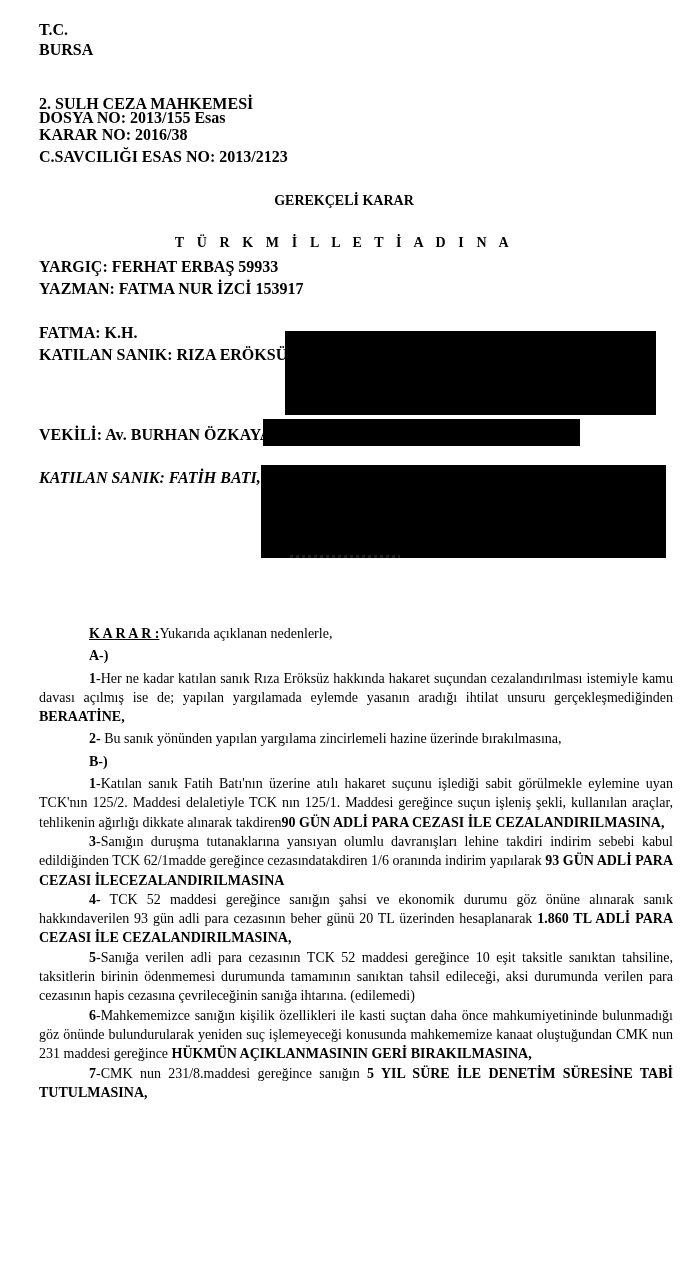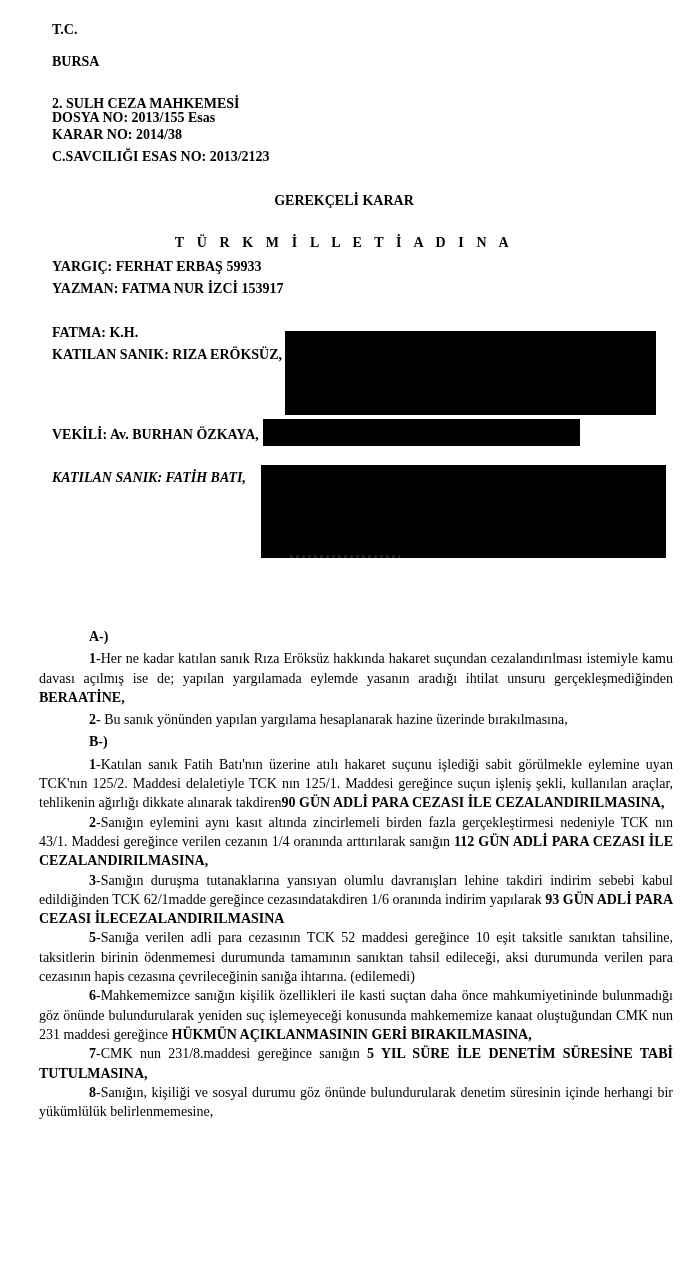--- a/index.html
+++ b/index.html
@@ -1,81 +1,81 @@
 <!DOCTYPE html>
 <html><head>
 <meta charset="utf-8">
 <style>
   html, body { margin: 0; padding: 0; background: #ffffff; }
   body { width: 688px; height: 1268px; position: relative; overflow: hidden;
          font-family: "Liberation Serif", "DejaVu Serif", serif; color: #000; }
   .abs { position: absolute; }
-  .hdr { left: 52px; font-weight: bold; font-size: 14px; line-height: 16px; white-space: nowrap; text-align: center; }
+  .hdr { left: 39px; font-weight: bold; font-size: 16px; line-height: 16px; white-space: nowrap; text-align: center; }
   .center { left: 0; width: 688px; text-align: center; font-weight: bold; font-size: 14px; white-space: nowrap; }
   .spaced { letter-spacing: 4.6px; margin-top: 20px; }
   .redact { background: #000; }
   .body-text { left: 39px; width: 634px; font-size: 14px; line-height: 19.3px; text-align: justify; }
   .para { text-indent: 50px; margin: 0; }
   .indent { padding-left: 50px; margin: 0; }
   b { font-weight: bold; }
   u { text-decoration: underline; }
   .stub { left: 290px; top: 555px; width: 110px; height: 3px;
           background: repeating-linear-gradient(90deg, #333 0 3px, transparent 3px 6px); opacity: 0.6; }
 </style>
 </head>
 <body>
 
 <div class="abs hdr" style="top:22px;">T.C.</div>
-<div class="abs hdr" style="top:42px;margin-top:12px;">BURSA</div>
+<div class="abs hdr" style="top:42px;">BURSA</div>
 <div class="abs hdr" style="top:64px;margin-top:32px;">2. SULH CEZA MAHKEMESİ</div>
 
 <div class="abs hdr" style="top:110px;">DOSYA NO: 2013/155 Esas</div>
-<div class="abs hdr" style="top:127px;">KARAR NO: 2014/38</div>
+<div class="abs hdr" style="top:127px;">KARAR NO: 2016/38</div>
 <div class="abs hdr" style="top:149px;">C.SAVCILIĞI ESAS NO: 2013/2123</div>
 
 <div class="abs center" style="top:193px;">GEREKÇELİ KARAR</div>
 <div class="abs center spaced" style="top:215px;">T Ü R K M İ L L E T İ A D I N A</div>
 
 <div class="abs hdr" style="top:259px;">YARGIÇ: FERHAT ERBAŞ  59933</div>
 <div class="abs hdr" style="top:281px;">YAZMAN: FATMA NUR İZCİ  153917</div>
 
 <div class="abs hdr" style="top:325px;">FATMA: K.H.</div>
 <div class="abs hdr" style="top:347px;">KATILAN SANIK: RIZA ERÖKSÜZ,</div>
 <div class="abs redact" style="left:285px; top:331px; width:371px; height:84px;"></div>
 
 <div class="abs hdr" style="top:427px;">VEKİLİ: Av. BURHAN ÖZKAYA,</div>
 <div class="abs redact" style="left:263px; top:419px; width:317px; height:27px;"></div>
 
 <div class="abs hdr" style="top:470px;font-style:italic;">KATILAN SANIK: FATİH BATI,</div>
 <div class="abs redact" style="left:261px; top:465px; width:405px; height:93px;"></div>
 <div class="abs stub"></div>
 
 <div class="abs body-text" style="top:624px;">
+  <p class="indent">
+    <b><u>K A R A R :</u></b><span>Yukarıda açıklanan nedenlerle,</span>
+  </p>
   <p class="indent" style="margin-top:3px;"><b>A-)</b></p>
   <p class="para" style="margin-top:3px;">
     <b>1</b><span>-Her ne kadar katılan sanık Rıza Eröksüz hakkında hakaret suçundan cezalandırılması istemiyle kamu davası açılmış ise de; yapılan yargılamada eylemde yasanın aradığı ihtilat unsuru gerçekleşmediğinden </span><b>BERAATİNE,</b>
   </p>
   <p class="para" style="margin-top:3px;">
-    <b>2-</b><span> Bu sanık yönünden yapılan yargılama hesaplanarak hazine üzerinde bırakılmasına,</span>
+    <b>2-</b><span> Bu sanık yönünden yapılan yargılama zincirlemeli hazine üzerinde bırakılmasına,</span>
   </p>
   <p class="indent" style="margin-top:3px;"><b>B-)</b></p>
   <p class="para" style="margin-top:3px;">
     <b>1</b><span>-Katılan sanık Fatih Batı'nın üzerine atılı hakaret suçunu işlediği sabit görülmekle eylemine uyan TCK'nın 125/2. Maddesi delaletiyle TCK nın 125/1. Maddesi gereğince suçun işleniş şekli, kullanılan araçlar, tehlikenin ağırlığı dikkate alınarak takdiren</span><b>90 GÜN ADLİ PARA CEZASI İLE CEZALANDIRILMASINA,</b>
   </p>
   <p class="para">
-    <b>2</b><span>-Sanığın eylemini aynı kasıt altında zincirlemeli birden fazla gerçekleştirmesi nedeniyle TCK nın 43/1. Maddesi gereğince verilen cezanın 1/4 oranında arttırılarak sanığın </span><b>112 GÜN ADLİ PARA CEZASI İLE CEZALANDIRILMASINA,</b>
+    <b>3</b><span>-Sanığın duruşma tutanaklarına yansıyan olumlu davranışları lehine takdiri indirim sebebi kabul edildiğinden TCK 62/1madde gereğince cezasındatakdiren 1/6 oranında indirim yapılarak </span><b>93 GÜN ADLİ PARA CEZASI İLECEZALANDIRILMASINA</b>
   </p>
   <p class="para">
-    <b>3</b><span>-Sanığın duruşma tutanaklarına yansıyan olumlu davranışları lehine takdiri indirim sebebi kabul edildiğinden TCK 62/1madde gereğince cezasındatakdiren 1/6 oranında indirim yapılarak </span><b>93 GÜN ADLİ PARA CEZASI İLECEZALANDIRILMASINA</b>
+    <b>4-</b><span> TCK 52 maddesi gereğince sanığın şahsi ve ekonomik durumu göz önüne alınarak sanık hakkındaverilen 93 gün adli para cezasının beher günü 20 TL üzerinden hesaplanarak </span><b>1.860 TL ADLİ PARA CEZASI İLE CEZALANDIRILMASINA,</b>
   </p>
   <p class="para">
     <b>5</b><span>-Sanığa verilen adli para cezasının TCK 52 maddesi gereğince 10 eşit taksitle sanıktan tahsiline, taksitlerin birinin ödenmemesi durumunda tamamının sanıktan tahsil edileceği, aksi durumunda verilen para cezasının hapis cezasına çevrileceğinin sanığa ihtarına. (edilemedi)</span>
   </p>
   <p class="para">
     <b>6</b><span>-Mahkememizce sanığın kişilik özellikleri ile kasti suçtan daha önce mahkumiyetininde bulunmadığı göz önünde bulundurularak yeniden suç işlemeyeceği konusunda mahkememize kanaat oluştuğundan CMK nun 231 maddesi gereğince </span><b>HÜKMÜN AÇIKLANMASININ GERİ BIRAKILMASINA,</b>
   </p>
   <p class="para">
     <b>7</b><span>-CMK nun 231/8.maddesi gereğince sanığın </span><b>5 YIL SÜRE İLE DENETİM SÜRESİNE TABİ TUTULMASINA,</b>
   </p>
-  <p class="para">
-    <b>8</b><span>-Sanığın, kişiliği ve sosyal durumu göz önünde bulundurularak denetim süresinin içinde herhangi bir yükümlülük belirlenmemesine,</span>
-  </p>
 </div>
 
 </body></html>

